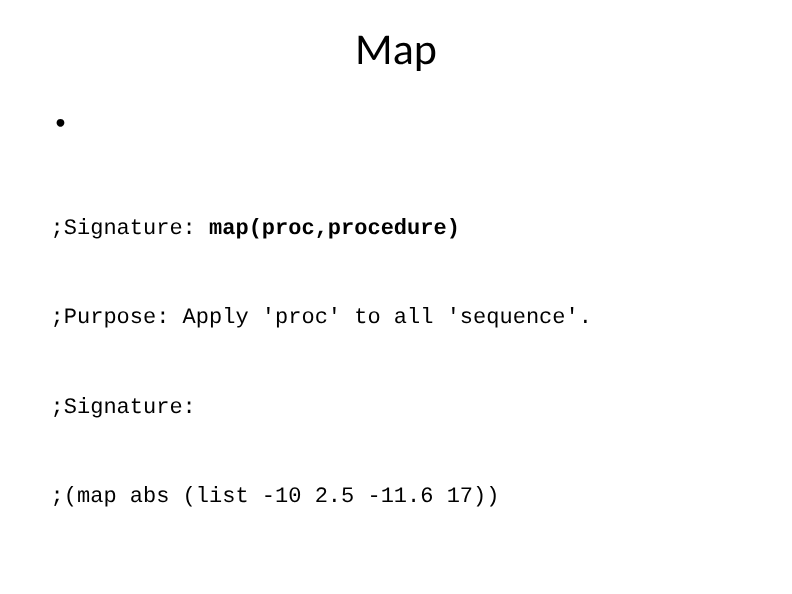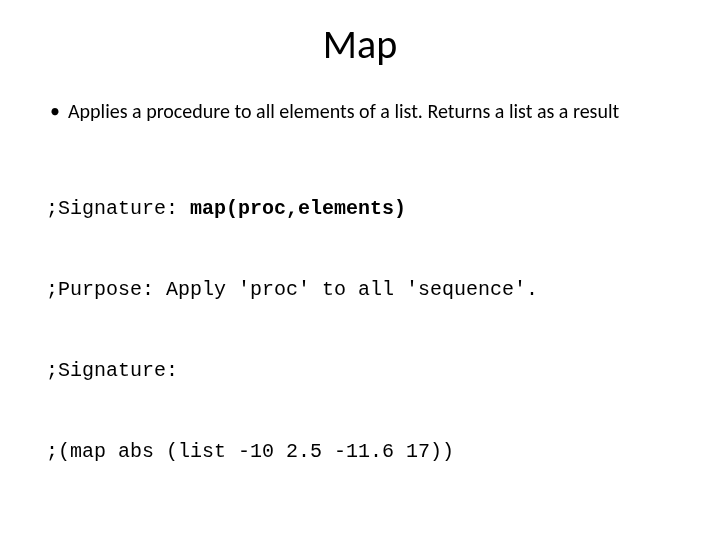--- a/index.html
+++ b/index.html
@@ -55,25 +55,24 @@
   }
 </style>
 </head>
 <body>
 
 <div class="slide">
   <h1 class="title">Map</h1>
 
   <div class="bullet-row">
     <span class="bullet-dot">•</span>
-    <span>Applies a procedure to all elements of a list. Returns a list as a result</span>
   </div>
 
   <div class="code-block">
-    <span class="code-line"><span>;Signature: </span><span class="bold">map(proc,elements)</span></span>
+    <span class="code-line"><span>;Signature: </span><span class="bold">map(proc,procedure)</span></span>
     <span class="code-line">;Purpose: Apply 'proc' to all 'sequence'.</span>
     <span class="code-line">;Signature:</span>
     <span class="code-line">;(map abs (list -10 2.5 -11.6 17))</span>
     
     
     
     
     
   </div>
 </div>

